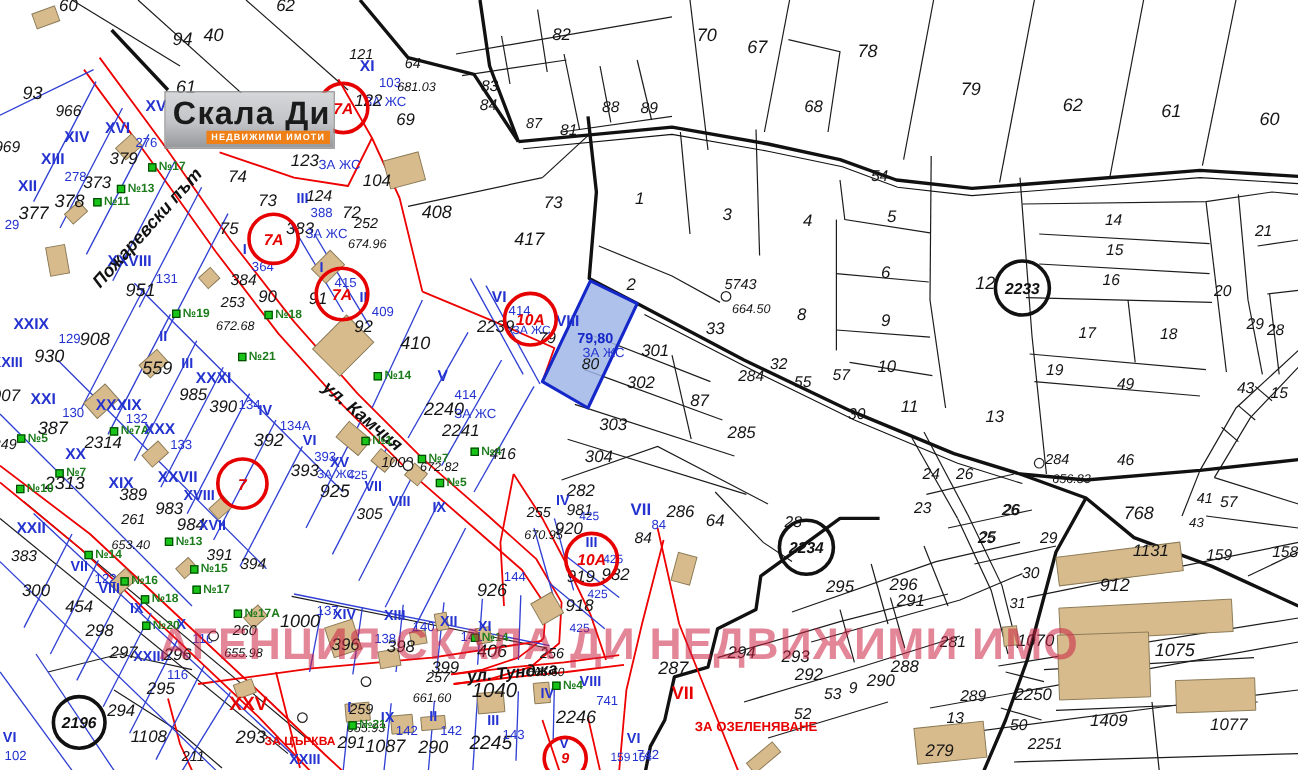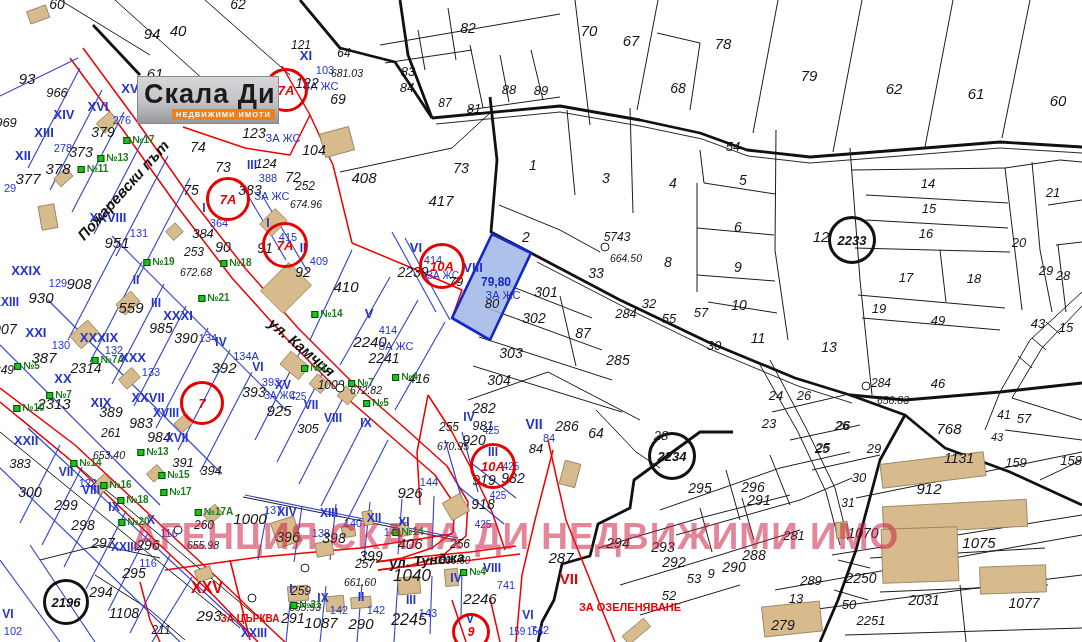--- a/index.html
+++ b/index.html
@@ -386,21 +386,21 @@
       <span class="lab k" style="left: 111px; top: 433px; font-size: 12px;">261</span>
       <span class="lab k" style="left: 159px; top: 437px; font-size: 14px;">984</span>
       <span class="lab n" style="left: 177px; top: 438px; font-size: 12px;">XVII</span>
       <span class="lab n" style="left: 26px; top: 440px; font-size: 13px;">XXII</span>
       <span class="lab e" style="left: 109px; top: 455px;">653.40</span>
       <span class="lab k" style="left: 20px; top: 463px; font-size: 13px;">383</span>
       <span class="lab n" style="left: 66px; top: 472px; font-size: 12px;">VII</span>
       <span class="lab b" style="left: 88px; top: 483px;">122</span>
       <span class="lab n" style="left: 91px; top: 490px; font-size: 12px;">VIII</span>
       <span class="lab k" style="left: 30px; top: 492px; font-size: 14px;">300</span>
-      <span class="lab k" style="left: 66px; top: 505px; font-size: 14px;">299</span>
+      <span class="lab k" style="left: 66px; top: 505px; font-size: 14px;">454</span>
       <span class="lab g" style="left: 86px; top: 463px;">№14</span>
       <span class="lab g" style="left: 153px; top: 452px;">№13</span>
       <span class="lab k" style="left: 183px; top: 462px; font-size: 13px;">391</span>
       <span class="lab k" style="left: 211px; top: 470px; font-size: 13px;">394</span>
       <span class="lab g" style="left: 174px; top: 475px;">№15</span>
       <span class="lab g" style="left: 116px; top: 485px;">№16</span>
       <span class="lab g" style="left: 176px; top: 492px;">№17</span>
       <span class="lab n" style="left: 114px; top: 507px; font-size: 12px;">IX</span>
       <span class="lab g" style="left: 133px; top: 500px;">№18</span>
       <span class="lab k" style="left: 83px; top: 525px; font-size: 14px;">298</span>
@@ -596,21 +596,21 @@
       <span class="lab k" style="left: 997px; top: 437px; font-size: 11px;">43</span>
       <span class="lab k" style="left: 874px; top: 448px; font-size: 13px;">29</span>
       <span class="lab k" style="left: 859px; top: 477px; font-size: 13px;">30</span>
       <span class="lab k" style="left: 848px; top: 503px; font-size: 12px;">31</span>
       <span class="lab k" style="left: 842px; top: 425px; font-size: 13px;">26</span>
       <span class="lab k" style="left: 822px; top: 448px; font-size: 13px;">25</span>
       <span class="lab k" style="left: 794px; top: 535px; font-size: 13px;">281</span>
       <span class="lab k" style="left: 863px; top: 533px; font-size: 14px;">1070</span>
       <span class="lab k" style="left: 979px; top: 542px; font-size: 15px;">1075</span>
       <span class="lab k" style="left: 861px; top: 578px; font-size: 14px;">2250</span>
-      <span class="lab k" style="left: 924px; top: 600px; font-size: 14px;">2031</span>
+      <span class="lab k" style="left: 924px; top: 600px; font-size: 14px;">1409</span>
       <span class="lab k" style="left: 1024px; top: 603px; font-size: 14px;">1077</span>
       <span class="lab k" style="left: 871px; top: 620px; font-size: 13px;">2251</span>
       <span class="lab k" style="left: 811px; top: 580px; font-size: 13px;">289</span>
       <span class="lab k" style="left: 796px; top: 598px; font-size: 13px;">13</span>
       <span class="lab k" style="left: 783px; top: 625px; font-size: 14px;">279</span>
       <span class="lab k" style="left: 849px; top: 604px; font-size: 13px;">50</span>
       <span class="lab k" style="left: 561px; top: 557px; font-size: 15px;">287</span>
       <span class="lab r" style="left: 569px; top: 578px; font-size: 15px;">VII</span>
       <span class="lab r" style="left: 630px; top: 607px; font-size: 11px;">ЗА ОЗЕЛЕНЯВАНЕ</span>
       <span class="lab k" style="left: 618px; top: 543px; font-size: 14px;">294</span>

